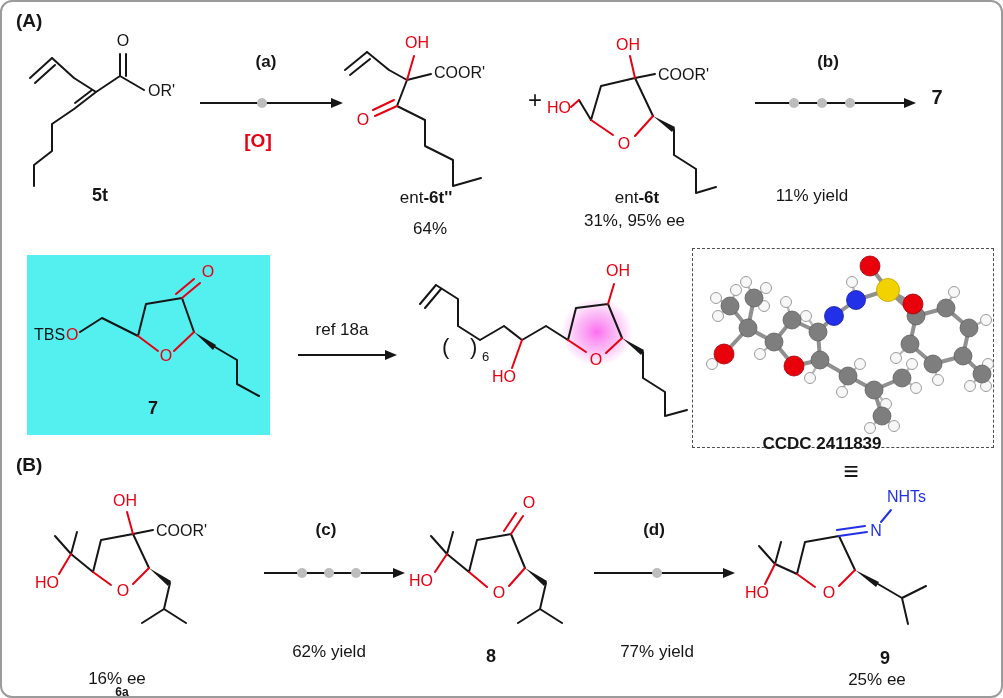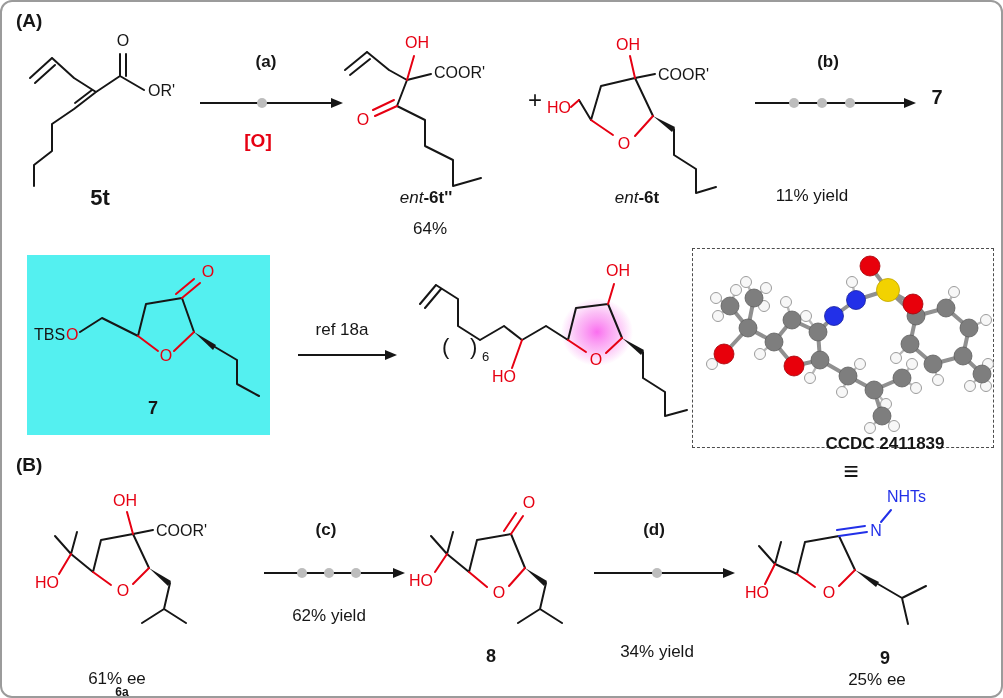--- a/index.html
+++ b/index.html
@@ -2,21 +2,21 @@
 <html><head>
 <meta charset="utf-8">
 <style>
   html,body{margin:0;padding:0;background:#fff}
   .figure{position:relative;width:1003px;height:698px;background:#fff;border:2px solid #9b9b9b;
           border-radius:12px;box-sizing:border-box;overflow:hidden;
           font-family:"Liberation Sans",sans-serif;color:#161616}
   .abs{position:absolute}
   .cap{font-size:17px;text-align:center;line-height:1.15}
   .b{font-weight:700}
-  .i{font-style:italic}
+  .i{}
   .red{color:#e60012}
   .arrow{position:absolute;height:2.4px;background:#161616}
   .arrow:after{content:"";position:absolute;right:-11px;top:50%;transform:translateY(-50%);
                border-left:12px solid #161616;border-top:5.5px solid transparent;border-bottom:5.5px solid transparent}
   .gdot{position:absolute;top:50%;transform:translateY(-50%);width:10px;height:10px;border-radius:50%;background:#bdbdbd}
   .cyanbox{position:absolute;background:#54f0f0}
   .dashbox{position:absolute;border:1.6px dashed #4d4d4d}
   svg{overflow:visible}
   svg text{font-family:"Liberation Sans",sans-serif;font-size:16px;fill:#161616}
   svg text.rt{fill:#e60012}
@@ -39,21 +39,21 @@
 
 <div class="figure">
 
   <div class="abs b" style="left:14px;top:8px;font-size:19px">(A)</div>
 
   <svg class="abs" style="left:20px;top:28px" width="180" height="158" viewBox="0 0 180 158">
     <path class="bond" d="M8,48L30,28 M13,53L33,35 M30,28L52,48 M52,48L74,62 M74,62L98,46 M98,46L98,24 M104,46L104,24 M98,46L122,60 M74,62L52,79 M70,60L53,73 M52,79L30,94 M30,94L30,121 M30,121L12,135 M12,135L12,156"></path>
     <text class="mid" x="101" y="16">O</text>
     <text x="126" y="66">OR'</text>
   </svg>
-  <div class="abs cap b" style="left:70px;top:183px;width:56px;font-size:22px">5t</div>
+  <div class="abs cap b" style="left:70px;top:183px;width:56px;font-size:18px">5t</div>
 
   <div class="abs cap b" style="left:238px;top:50px;width:52px">(a)</div>
   <div class="arrow" style="left:198px;top:100px;width:132px">
     <span class="gdot" style="left:57px"></span>
   </div>
   <div class="abs cap b red" style="left:230px;top:128px;width:52px;font-size:19px">[O]</div>
 
   <svg class="abs" style="left:337px;top:26px" width="195" height="168" viewBox="0 0 195 168">
     <path class="bond" d="M6,42L28,24 M11,47L31,31 M28,24L50,42 M50,42L68,52 M68,52L92,46 M68,52L58,78 M58,78L86,92 M86,92L86,118 M86,118L114,132 M114,132L114,158 M114,158L142,150"></path>
     <path class="bond rb" d="M68,52L75,28 M58,78L36,88 M55,72L34,82"></path>
@@ -69,20 +69,21 @@
   <svg class="abs" style="left:545px;top:30px" width="175" height="165" viewBox="0 0 175 165">
     <path class="bond" d="M88,46L54,54 M54,54L44,88 M106,84L88,46 M88,46L108,42 M44,88L32,68 M127,97L127,123 M127,123L149,137 M149,137L149,161 M149,161L169,155"></path>
     <path class="bond rb" d="M88,46L83,24 M44,88L66,103 M106,84L88,104 M32,68L24,75"></path>
     <polygon class="wedge" points="106,84 128,95 125,100"></polygon>
     <text class="mid rt" x="81" y="18">OH</text>
     <text x="111" y="48">COOR'</text>
     <text class="rt" x="0" y="81">HO</text>
     <text class="mid rt" x="77" y="117">O</text>
   </svg>
   <div class="abs cap" style="left:585px;top:186px;width:100px"><span class="i">ent</span><span class="b">-6t</span></div>
+  <div class="abs cap" style="left:560px;top:209px;width:145px">31%, 95% ee</div>
 
   <div class="abs cap b" style="left:800px;top:50px;width:52px">(b)</div>
   <div class="arrow" style="left:753px;top:100px;width:150px">
     <span class="gdot" style="left:34px"></span>
     <span class="gdot" style="left:62px"></span>
     <span class="gdot" style="left:90px"></span>
   </div>
   <div class="abs cap b" style="left:920px;top:84px;width:30px;font-size:20px">7</div>
   <div class="abs cap" style="left:745px;top:184px;width:130px">11% yield</div>
 
@@ -180,60 +181,60 @@
         <circle class="ao" cx="211" cy="52" r="10"></circle>
       <circle class="ao" cx="92" cy="114" r="10"></circle>
         <circle class="ao" cx="22" cy="102" r="10"></circle>
     </g>
     <g>
       <circle class="an" cx="154" cy="48" r="9.5"></circle>
         <circle class="an" cx="132" cy="64" r="9.5"></circle>
     </g>
     <circle class="as" cx="186" cy="38" r="11.5"></circle>
   </svg>
-  <div class="abs cap b" style="left:793px;top:432px;width:180px">CCDC 2411839</div>
+  <div class="abs cap b" style="left:730px;top:432px;width:180px">CCDC 2411839</div>
   <div class="abs cap b" style="left:835px;top:456px;width:28px;font-size:26px;line-height:1">≡</div>
 
   <div class="abs b" style="left:14px;top:452px;font-size:19px">(B)</div>
 
   <svg class="abs" style="left:25px;top:488px" width="215" height="158" viewBox="0 0 215 158">
     <path class="bond" d="M44,64L28,46 M44,64L50,42 M44,64L66,82 M66,82L74,50 M74,50L106,44 M106,44L122,78 M106,44L126,40 M143,93L137,119 M137,119L115,133 M137,119L159,133"></path>
     <path class="bond rb" d="M44,64L32,84 M106,44L100,22 M66,82L84,95 M122,78L106,94"></path>
     <polygon class="wedge" points="122,78 144,91 141,96"></polygon>
     <text class="mid rt" x="20" y="98">HO</text>
     <text class="mid rt" x="98" y="16">OH</text>
     <text x="129" y="46">COOR'</text>
     <text class="mid rt" x="96" y="106">O</text>
   </svg>
   <div class="abs cap b" style="left:96px;top:684px;width:48px;font-size:12px">6a</div>
-  <div class="abs cap" style="left:60px;top:667px;width:110px">61% ee</div>
+  <div class="abs cap" style="left:60px;top:667px;width:110px">16% ee</div>
 
   <div class="abs cap b" style="left:298px;top:518px;width:52px">(c)</div>
   <div class="arrow" style="left:262px;top:570px;width:130px">
     <span class="gdot" style="left:33px"></span>
     <span class="gdot" style="left:60px"></span>
     <span class="gdot" style="left:87px"></span>
   </div>
-  <div class="abs cap" style="left:262px;top:604px;width:130px">62% yield</div>
+  <div class="abs cap" style="left:262px;top:640px;width:130px">62% yield</div>
 
   <svg class="abs" style="left:403px;top:492px" width="185" height="150" viewBox="0 0 185 150">
     <path class="bond" d="M42,60L26,42 M42,60L48,38 M42,60L64,78 M64,78L72,46 M72,46L106,40 M106,40L120,74 M141,89L135,115 M135,115L113,129 M135,115L157,129"></path>
     <path class="bond rb" d="M42,60L30,78 M64,78L82,93 M120,74L104,92 M106,40L118,22 M99,37L111,19"></path>
     <polygon class="wedge" points="120,74 142,87 139,92"></polygon>
     <text class="mid rt" x="16" y="92">HO</text>
     <text class="mid rt" x="124" y="14">O</text>
     <text class="mid rt" x="94" y="104">O</text>
   </svg>
   <div class="abs cap b" style="left:474px;top:644px;width:30px;font-size:18px">8</div>
 
   <div class="abs cap b" style="left:626px;top:518px;width:52px">(d)</div>
   <div class="arrow" style="left:592px;top:570px;width:130px">
     <span class="gdot" style="left:58px"></span>
   </div>
-  <div class="abs cap" style="left:590px;top:640px;width:130px">34% yield</div>
+  <div class="abs cap" style="left:590px;top:640px;width:130px">77% yield</div>
 
   <svg class="abs" style="left:733px;top:480px" width="255" height="170" viewBox="0 0 255 170">
     <path class="bond" d="M40,82L24,64 M40,82L46,60 M40,82L62,92 M62,92L70,60 M70,60L104,54 M104,54L120,88 M143,102L167,116 M167,116L191,104 M167,116L173,142"></path>
     <path class="bond rb" d="M40,82L30,102 M62,92L80,105 M120,88L104,104"></path>
     <path class="bond bb" d="M104,54L132,50 M102,48L130,44 M146,40L156,28"></path>
     <polygon class="wedge" points="120,88 144,100 141,105"></polygon>
     <text class="bt" x="152" y="20">NHTs</text>
     <text class="mid bt" x="141" y="54">N</text>
     <text class="mid rt" x="22" y="116">HO</text>
     <text class="mid rt" x="94" y="116">O</text>

